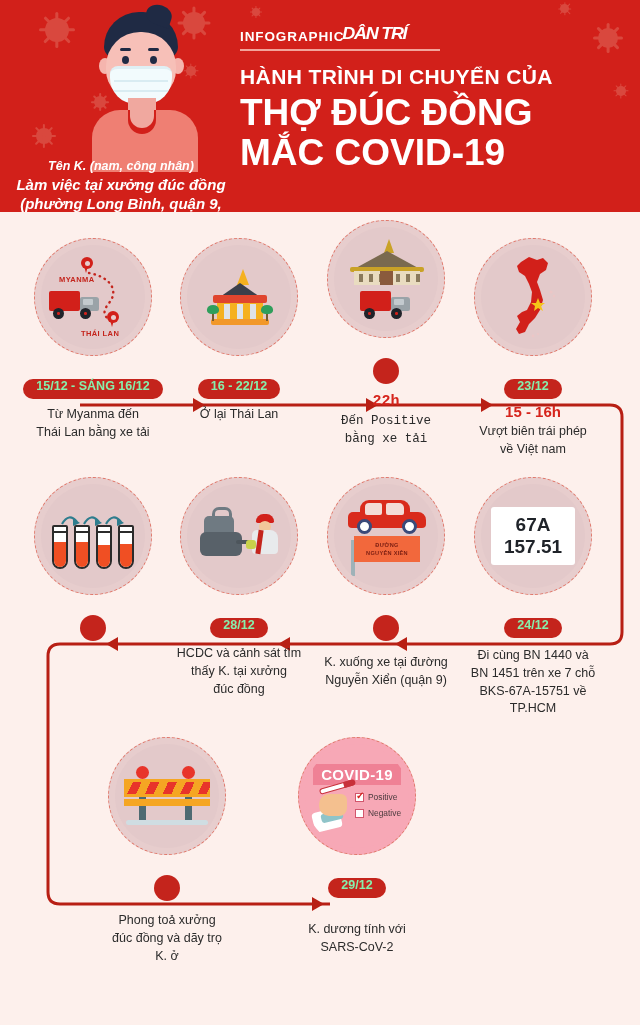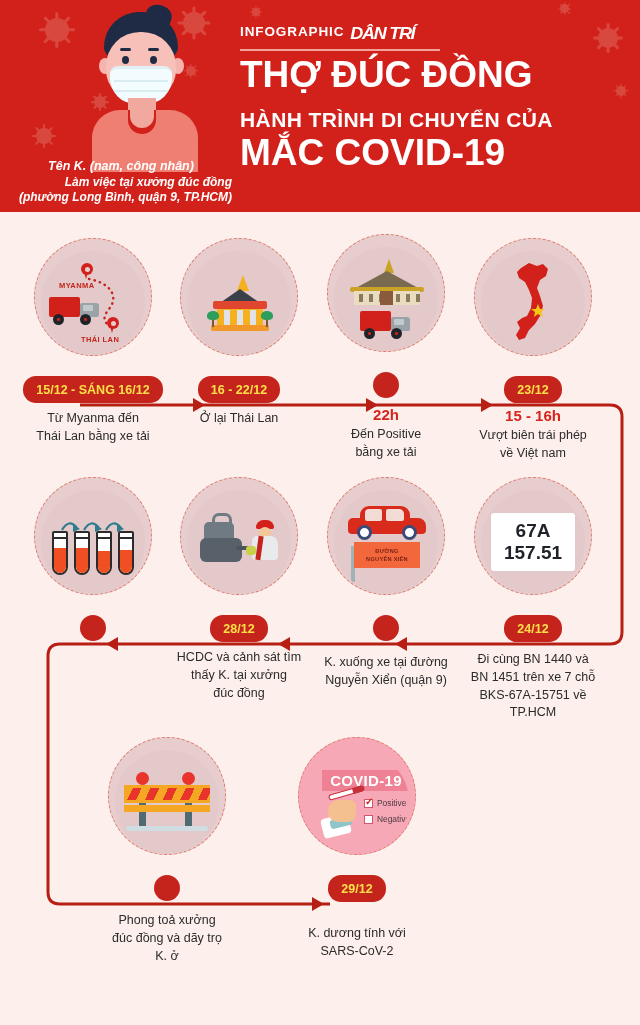--- a/index.html
+++ b/index.html
@@ -96,24 +96,24 @@
     background:#f0a89f; border-radius:0 0 12px 12px;
   }
 
   #char-caption {
     position:absolute; left:10px; top:158px; width:222px;
     text-align:center; color:#ffffff;
     font-style: italic; font-weight: 700;
     line-height: 1.32;
   }
   #char-caption .cap-main { font-size: 12.5px; }
-  #char-caption .cap-sub  { font-size: 12px; text-align: right; }
+  #char-caption .cap-sub  { font-size: 15px; }
 
   #headline-block { position:absolute; left:240px; top:24px; width:380px; }
-  #kicker-row { display:flex; align-items:flex-start; gap:8px; }
+  #kicker-row { display:flex; align-items:flex-end; }
   #kicker {
     color:#ffffff; font-size:13.5px; font-weight:700; letter-spacing:.9px;
   }
   #kicker-logo {
     color:#ffffff; font-size:17px; font-weight:800;
     letter-spacing:-1.2px; font-style:italic;
     transform: scaleX(1.06);
   }
   #kicker-rule {
     margin-top:5px; width:200px; height:2px; background:#f2a49b;
@@ -134,34 +134,34 @@
   
   #body { position:absolute; left:0; top:212px; width:640px; height:813px; }
 
   .node { position:absolute; width:160px; text-align:center; }
 
   .bubble {
     position:relative; width:118px; height:118px; margin:0 auto;
     border-radius:50%;
     background:#e7cdcd;
     border:1.5px dashed #e0776a;
-    display:flex; align-items:flex-end; justify-content:center;
+    display:flex; align-items:center; justify-content:center;
   }
   .bubble-inner {
     width:104px; height:104px; border-radius:50%;
     background:#e3c9ca;
     display:flex; align-items:center; justify-content:center;
     position:relative; overflow:hidden;
   }
 
   .datepill {
     display:inline-block;
-    background:#c4241c; color:#fde047;
+    background:#c4241c; color:#86efac;
     font-size:12.5px; font-weight:700;
-    padding:7px 13px 6px; border-radius:13px;
+    padding:0 13px 6px; border-radius:13px;
     white-space:nowrap; position:relative; z-index:4;
   }
   .dot {
     display:inline-block; width:26px; height:26px; border-radius:50%;
     background:#c4241c; position:relative; z-index:4;
   }
   .subtime {
     color:#d6241c; font-weight:700; font-size:15px; margin-top:4px;
   }
   .caption {
@@ -382,22 +382,22 @@
       <div class="cap-sub">Làm việc tại xưởng đúc đồng</div>
       <div class="cap-sub">(phường Long Bình, quận 9, TP.HCM)</div>
     </div>
 
     <div id="headline-block">
       <div id="kicker-row">
         <span id="kicker">INFOGRAPHIC</span>
         <span id="kicker-logo">DÂN TRÍ</span>
       </div>
       <div id="kicker-rule"></div>
+      <div id="title-1">HÀNH TRÌNH DI CHUYỂN CỦA</div>
       <div id="title-2">THỢ ĐÚC ĐỒNG</div>
-      <div id="title-1">HÀNH TRÌNH DI CHUYỂN CỦA</div>
       <div id="title-3">MẮC COVID-19</div>
     </div>
   </div>
 
   <div id="body">
 
     <svg id="wires" viewBox="0 0 640 813">
       <g stroke="#b81f14" stroke-width="3" fill="none">
 
         <path d="M80 193 H 610"></path>
@@ -462,21 +462,21 @@
               <div class="t-base"></div>
             <div class="t-palm-l"></div>
               <div class="t-palm-r"></div>
           </div>
         </div>
       </div>
       <div style="margin-top:20px;"><span class="datepill">16 - 22/12</span></div>
       <div class="caption" style="white-space:pre-line;">Ở lại Thái Lan</div>
     </div>
 
-    <div class="node" style="left:306px;top:22px;">
+    <div class="node" style="left:306px;top:8px;font-family:Liberation Mono, monospace;">
       <div class="bubble">
         <div class="bubble-inner">
           <div class="camtemple" style="left:14px;top:16px;">
             <div class="ct-spire"></div>
               <div class="ct-roof"></div>
               <div class="ct-roof-edge"></div>
             <div class="ct-body"></div>
               <div class="ct-door"></div>
           </div>
           <div class="truck" style="left:26px;top:62px;">
@@ -632,21 +632,21 @@
       </div>
       <div style="margin-top:20px;"><span class="dot"></span></div>
       <div class="caption" style="white-space:pre-line;">Phong toả xưởng
 đúc đồng và dãy trọ
 K. ở</div>
     </div>
 
     <div class="node" style="left:277px;top:525px;">
       <div class="bubble" style="background:#f7a8b6;border-color:#e0776a;">
         <div class="bubble-inner" style="background:#f7a8b6;">
-          <div class="covidcard" style="left:15px;top:10px;">
+          <div class="covidcard" style="left:6px;top:10px;">
             <div class="cc-bg"></div>
             <div class="cc-banner">COVID-19</div>
             <div class="cc-row r1">
               <span class="cbox checked"></span>
               <span>Positive</span>
             </div>
             <div class="cc-row r2">
               <span class="cbox"></span>
               <span>Negative</span>
             </div>

